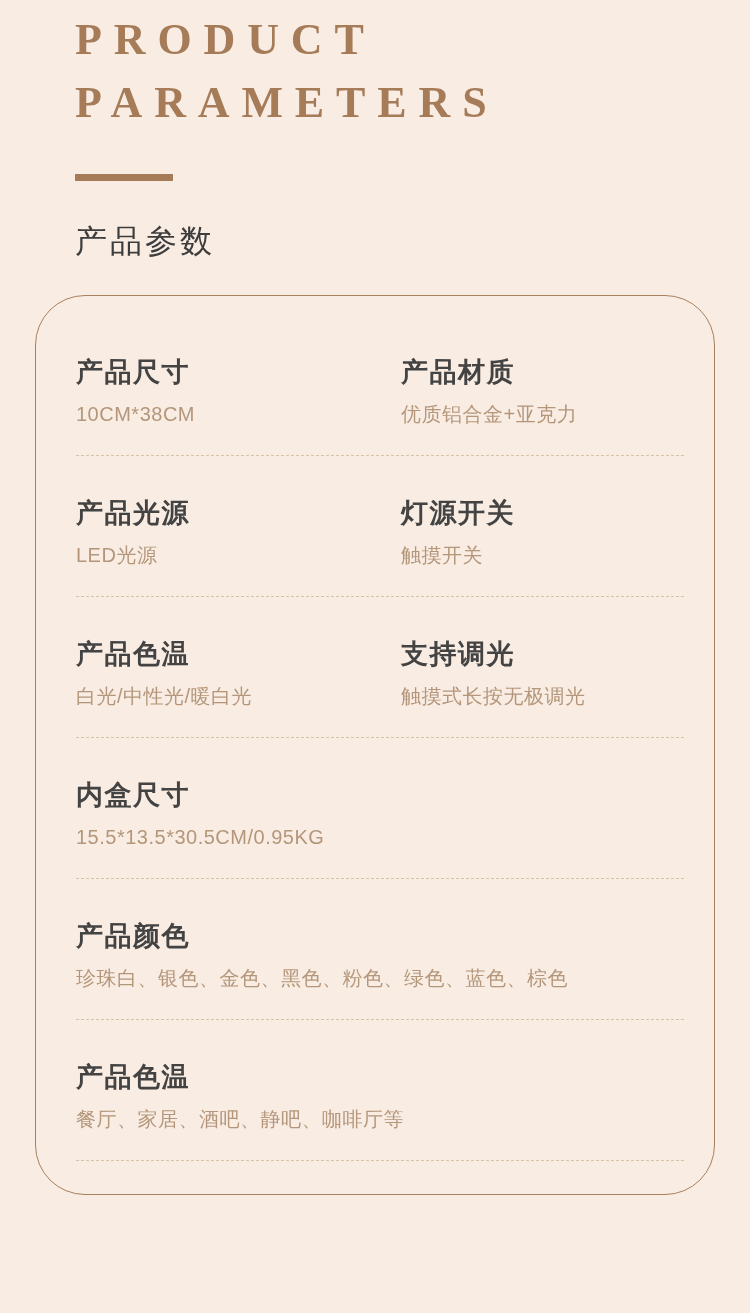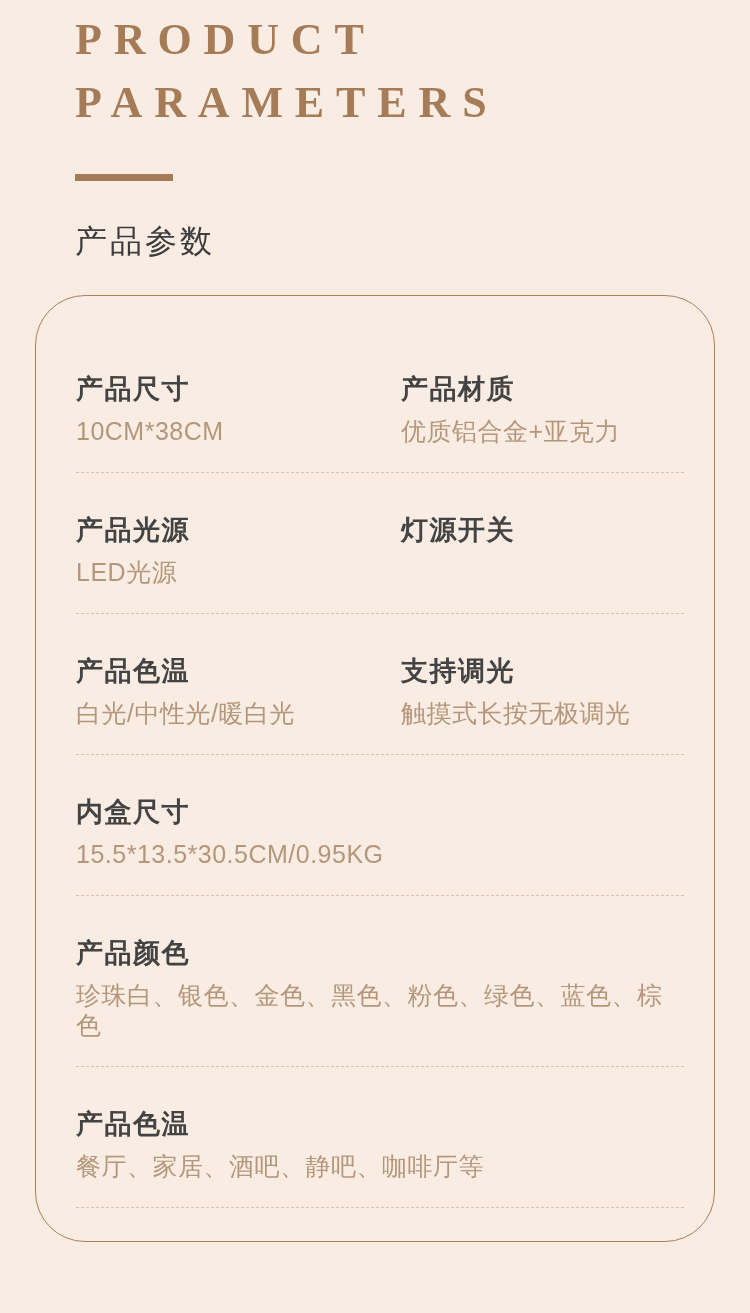--- a/index.html
+++ b/index.html
@@ -44,42 +44,42 @@
     line-height: 32px;
     letter-spacing: 3px;
     color: #3d3d3d;
   }
   .card {
     box-sizing: border-box;
     margin: 38px 35px 0 35px;
     width: 680px;
     border: 1px solid #a8805e;
     border-radius: 50px;
-    padding: 36px 30px 33px 40px;
+    padding: 19px 30px 33px 40px;
     background: transparent;
   }
   .param-row {
     display: grid;
     grid-template-columns: 325px 1fr;
     padding: 41px 0 26px 0;
     border-bottom: 1px dashed #d9c2ab;
   }
   .param-row.single {
     grid-template-columns: 1fr;
   }
   .param-label {
     font-size: 27px;
     line-height: 32px;
     font-weight: bold;
     letter-spacing: 1.5px;
     color: #434343;
   }
   .param-value {
     margin-top: 11px;
-    font-size: 25px;
+    font-size: 20px;
     line-height: 30px;
     letter-spacing: 0.5px;
     color: #b4977b;
   }
 </style>
 </head>
 <body>
 
 <div class="page">
 
@@ -105,20 +105,21 @@
       </div>
     </div>
 
     <div class="param-row">
       <div class="cell">
         <div class="param-label">产品光源</div>
         <div class="param-value">LED光源</div>
       </div>
       <div class="cell">
         <div class="param-label">灯源开关</div>
+        <div class="param-value">触摸开关</div>
       </div>
     </div>
 
     <div class="param-row">
       <div class="cell">
         <div class="param-label">产品色温</div>
         <div class="param-value">白光/中性光/暖白光</div>
       </div>
       <div class="cell">
         <div class="param-label">支持调光</div>

